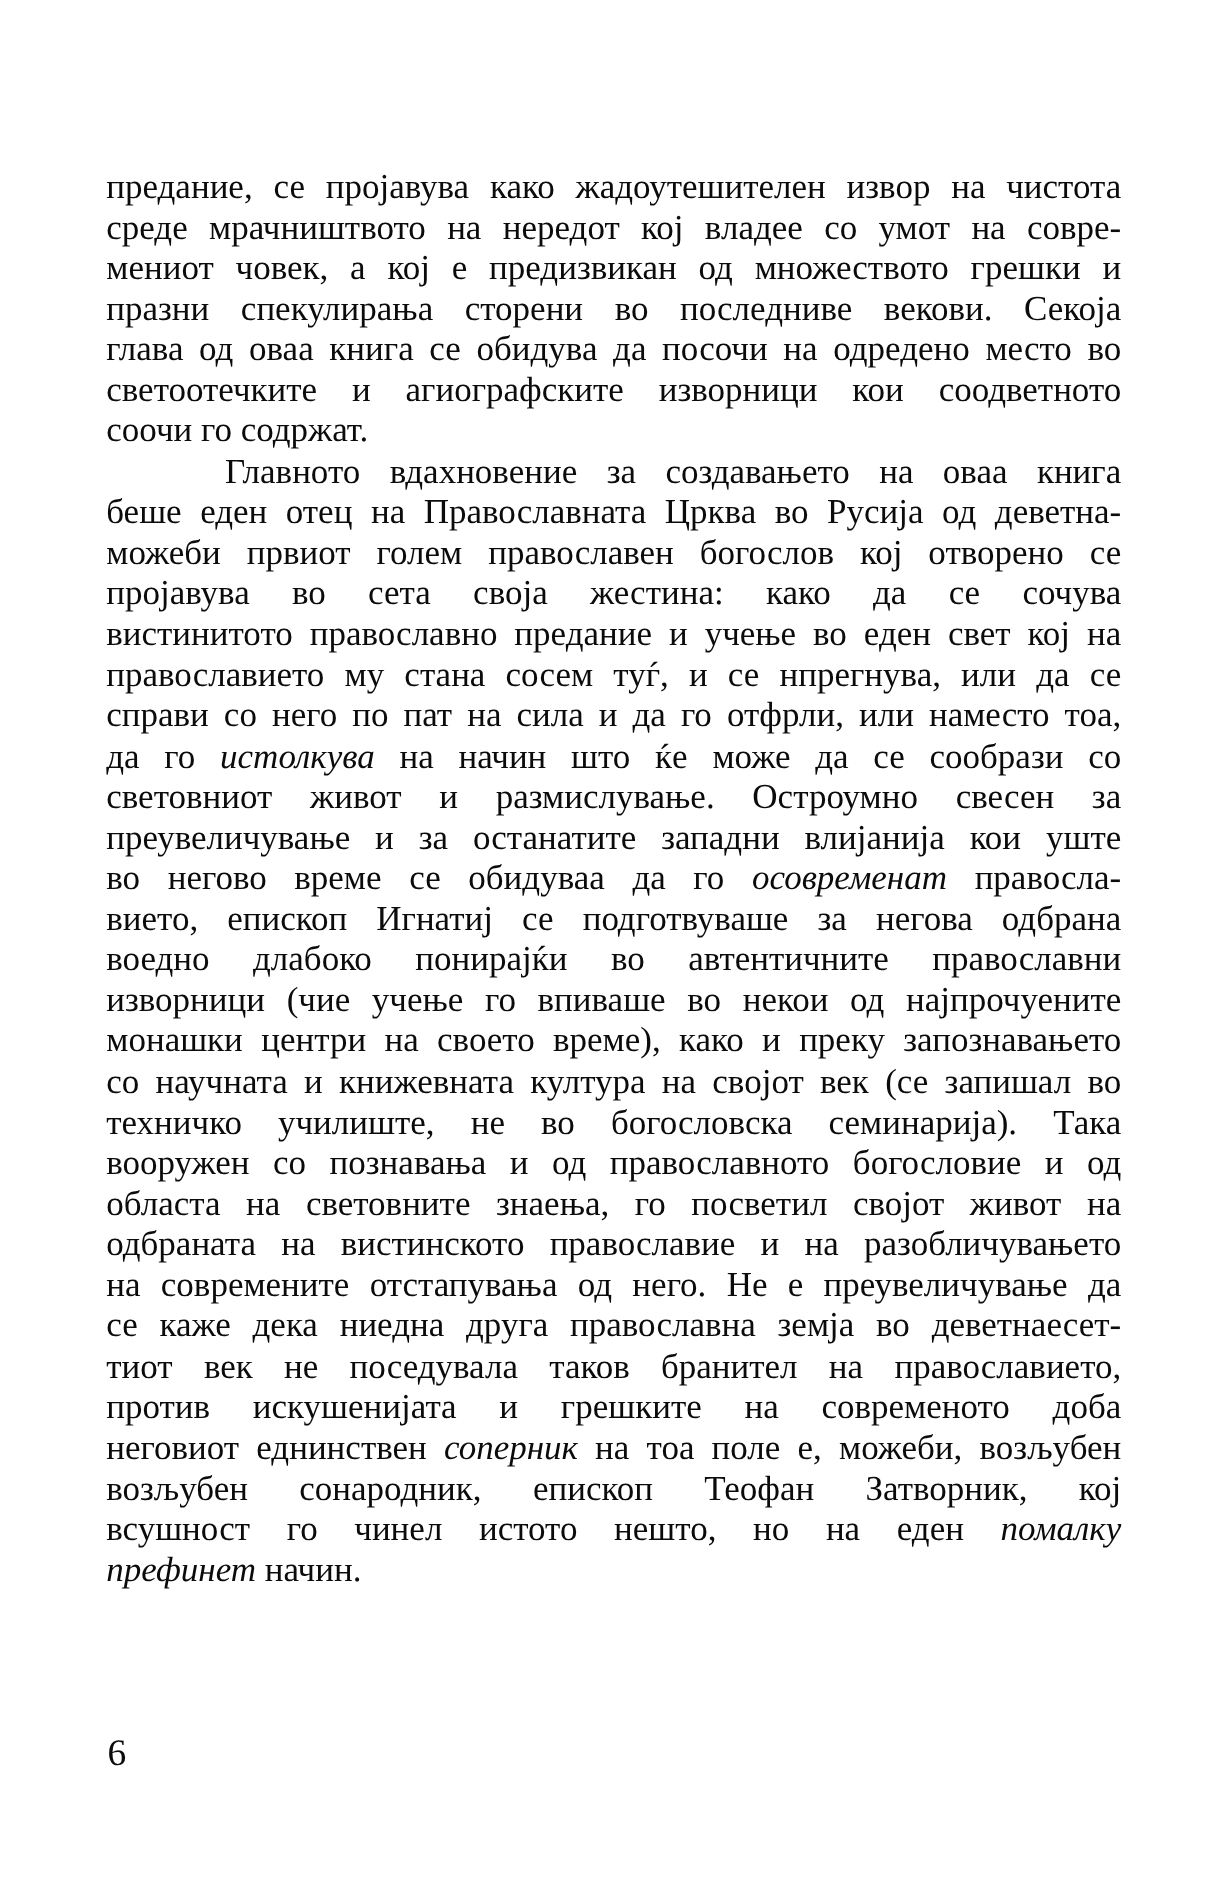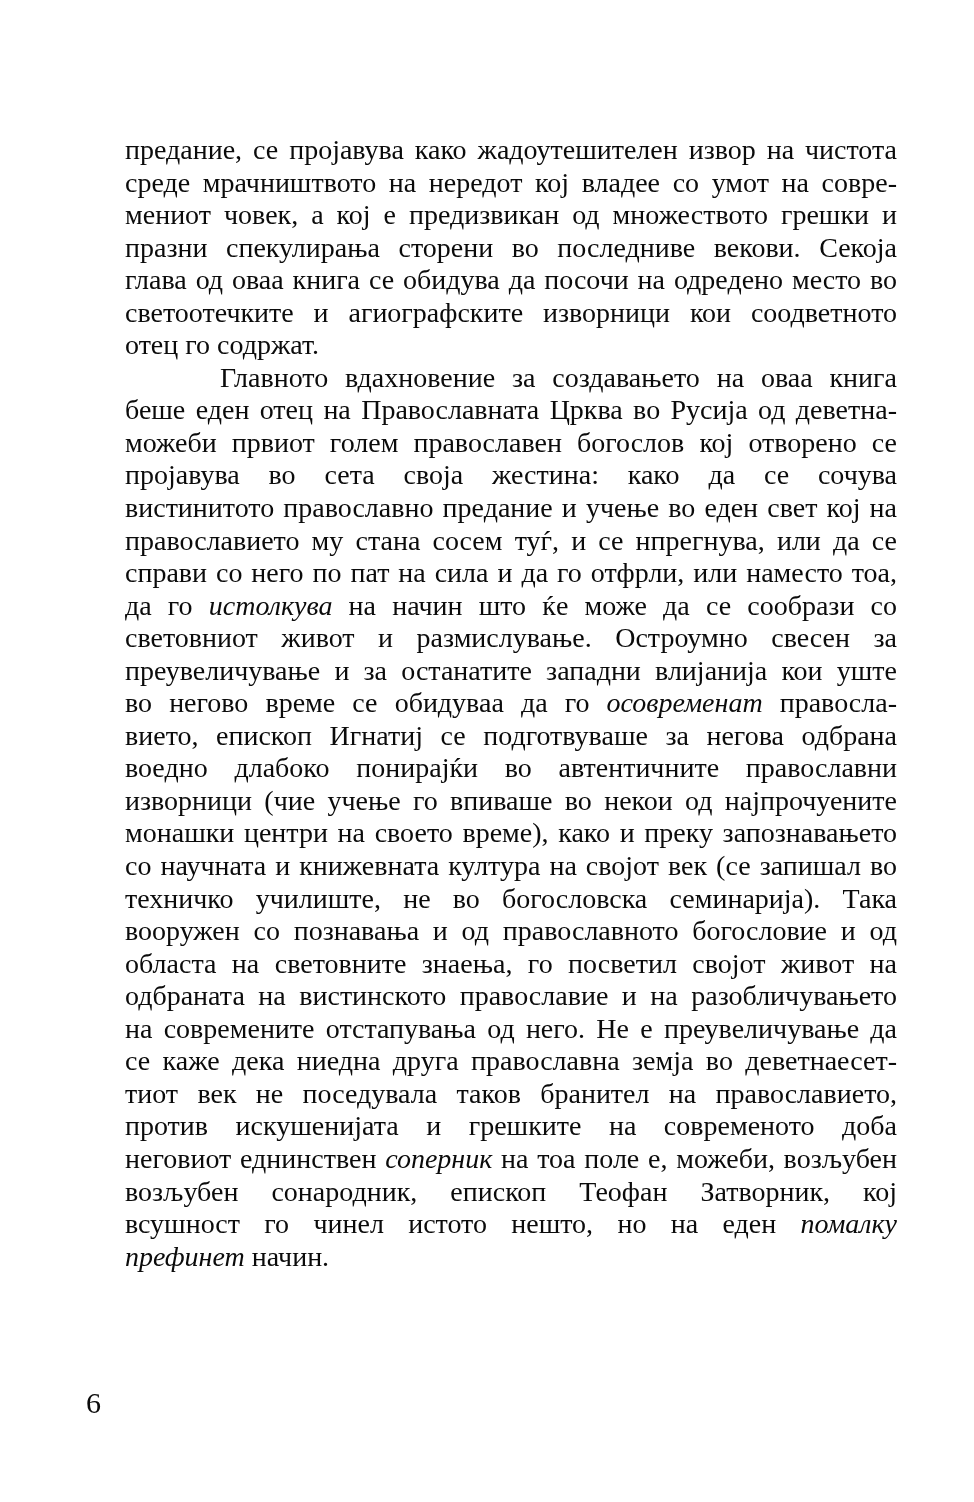--- a/index.html
+++ b/index.html
@@ -21,21 +21,20 @@
     left: 85px;
     top: 134px;
     width: 812px;
   }
   .line {
     font-size: 28px;
     line-height: 32.56px;
     height: 32.56px;
     white-space: normal;
     text-align: left;
-    margin-left: 40px;
   }
   .line.just {
     text-align: justify;
     text-align-last: justify;
     -moz-text-align-last: justify;
   }
   .line.indent {
     text-indent: 95px;
   }
   .line i {
@@ -52,21 +51,21 @@
 <body>
 
 <div class="page">
   <div class="text-block">
       <div class="line just"><span>предание, се пројавува како жадоутешителен извор на чистота</span></div>
       <div class="line just"><span>среде мрачништвото на нередот кој владее со умот на совре-</span></div>
       <div class="line just"><span>мениот човек, а кој е предизвикан од множеството грешки и</span></div>
       <div class="line just"><span>празни спекулирања сторени во последниве векови. Секоја</span></div>
       <div class="line just"><span>глава од оваа книга се обидува да посочи на одредено место во</span></div>
       <div class="line just"><span>светоотечките и агиографските изворници кои соодветното</span></div>
-      <div class="line"><span>отец го содржат.</span></div>
+      <div class="line"><span>соочи го содржат.</span></div>
       <div class="line just indent"><span>Главното вдахновение за создавањето на оваа книга</span></div>
       <div class="line just"><span>беше еден отец на Православната Црква во Русија од деветна-</span></div>
       <div class="line just"><span>можеби првиот голем православен богослов кој отворено се</span></div>
       <div class="line just"><span>пројавува во сета своја жестина: како да се сочува</span></div>
       <div class="line just"><span>вистинитото православно предание и учење во еден свет кој на</span></div>
       <div class="line just"><span>православието му стана сосем туѓ, и се нпрегнува, или да се</span></div>
       <div class="line just"><span>справи со него по пат на сила и да го отфрли, или наместо тоа,</span></div>
       <div class="line just"><span>да го </span><i>истолкува</i><span> на начин што ќе може да се сообрази со</span></div>
       <div class="line just"><span>световниот живот и размислување. Остроумно свесен за</span></div>
       <div class="line just"><span>преувеличување и за останатите западни влијанија кои уште</span></div>

